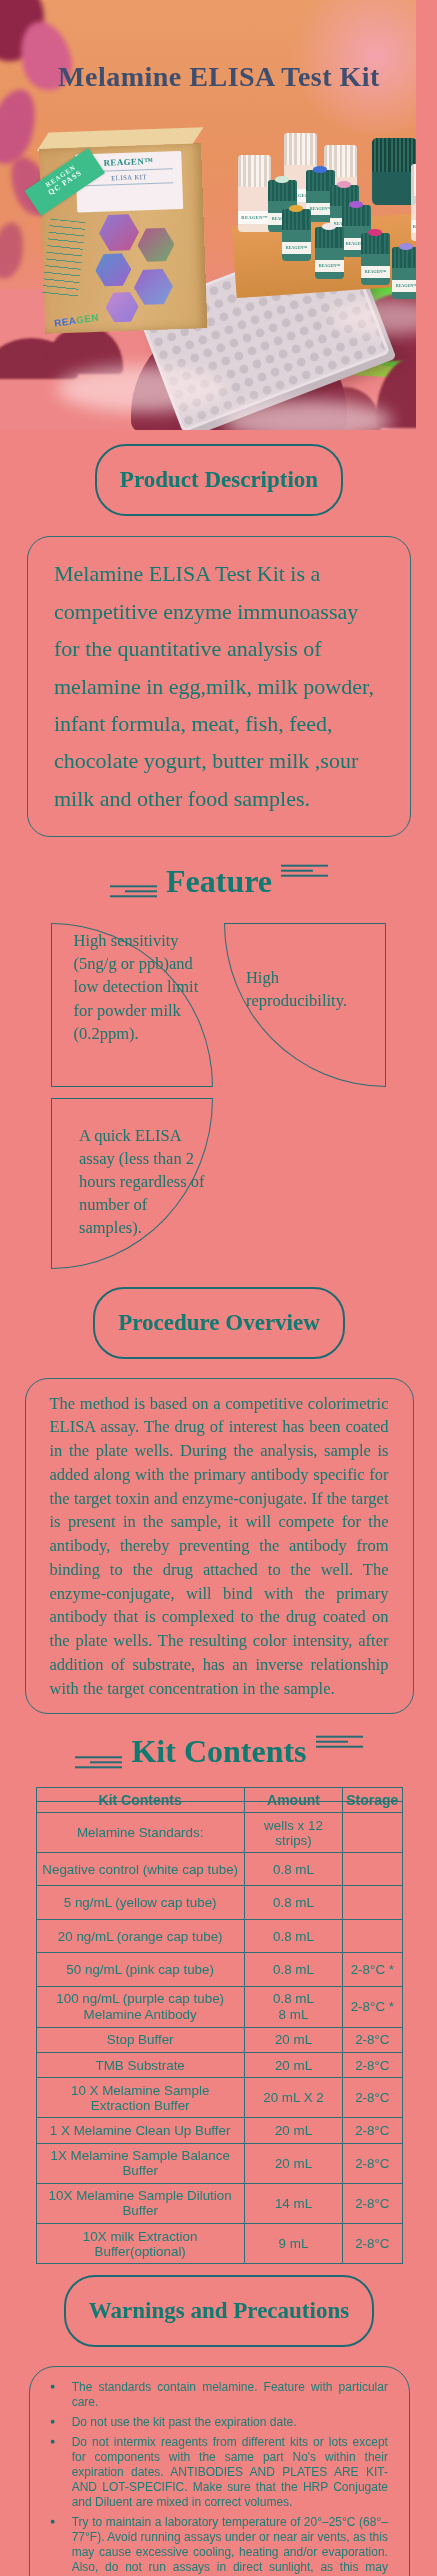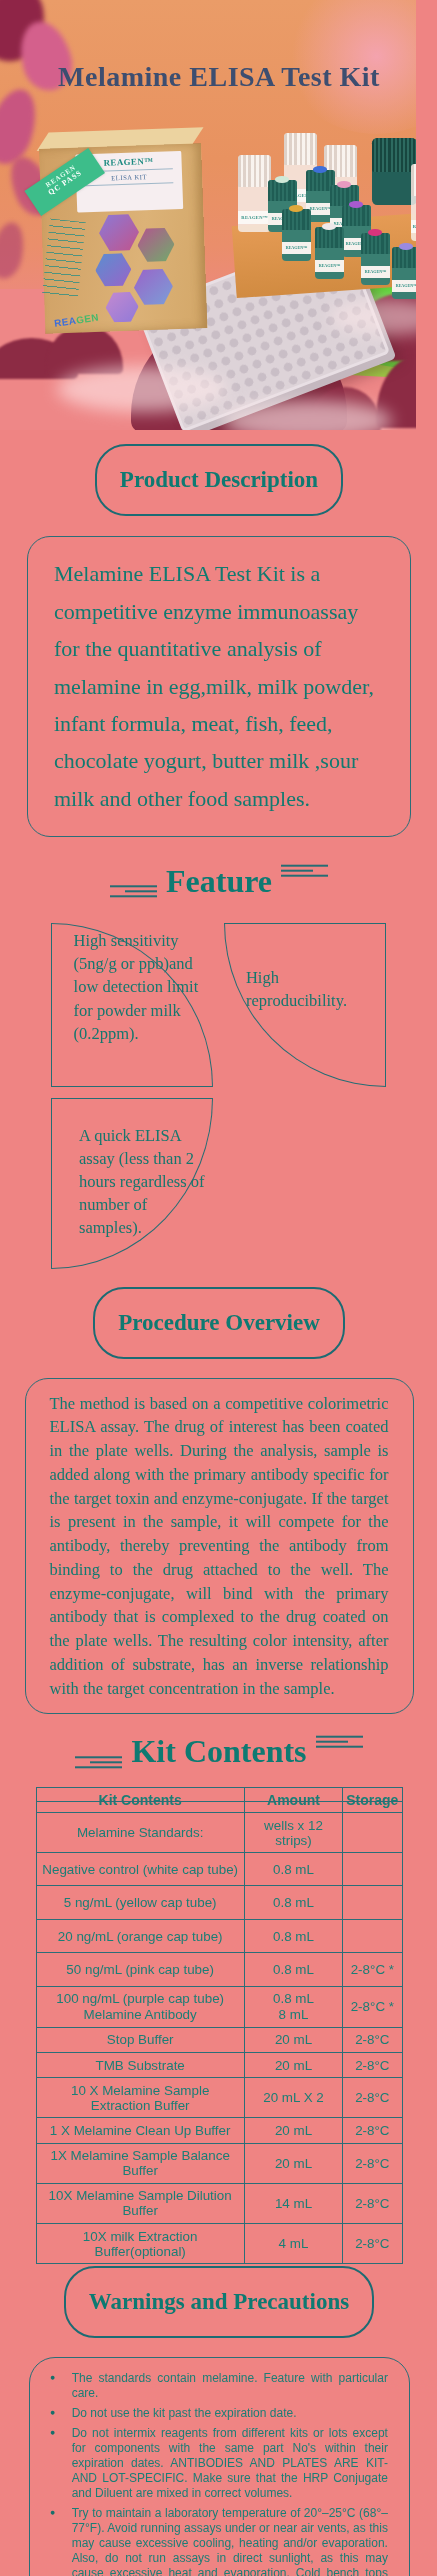--- a/index.html
+++ b/index.html
@@ -95,21 +95,21 @@
     background-size:14px 14px; border:3.6px solid #e8dfe4; border-radius:5.2px;
     box-shadow:4.1px 7.2px 0 #c4b8bf, 8.2px 13.4px 12.4px rgba(90,30,40,.35); }
   .smoke { position:absolute; background:#ffe9ea; border-radius:50%; filter:blur(8.2px); opacity:.6; }
   .s1 { left:57px; top:77px; width:170px; height:46px; }
   .s2 { left:222px; top:111px; width:170px; height:41px; }
   .s3 { left:330px; top:10.3px; width:113px; height:36px; opacity:.5; }
   
   .badge-row { text-align:center; }
   .badge { display:inline-block; border:2.1px solid #1c6b73; border-radius:31px;
     padding:21px 23px; font-size:23px; font-weight:bold; color:#0e7a72; }
-  .b1 { margin-top:14.4px; } .b2 { margin-top:17.5px; } .b3 { margin-top:2px; }
+  .b1 { margin-top:14.4px; } .b2 { margin-top:17.5px; } .b3 { margin-top:11px; }
   .rbox { border:1.5px solid #2a6e78; border-radius:23px; margin-left:auto; margin-right:auto; color:#117a70; }
   .sec-heading { display:flex; justify-content:center; align-items:center; gap:9.3px;
     font-size:32px; font-weight:bold; color:#0e7a72; }
   .h-feature { margin-top:26px; } .h-kit { margin-top:19.6px; }
   .deco { display:inline-block; width:47px; }
   .deco i { display:block; height:2.1px; background:#256d74; margin:3.1px 0; }
   .deco i:nth-child(2) { width:68%; }
   .deco-left { transform:translateY(10.3px); }
   .deco-left i:nth-child(2){ margin-left:auto; }
   .deco-right { transform:translateY(-10.3px); }
@@ -463,21 +463,21 @@
         </td>
         <td>
           <div>2-8°C</div>
         </td>
       </tr>
       <tr>
         <td>
           <div>10X milk Extraction Buffer(optional)</div>
         </td>
         <td>
-          <div>4 mL</div>
+          <div>9 mL</div>
         </td>
         <td>
           <div>2-8°C</div>
         </td>
       </tr>
     </tbody>
 </table>
 
 <div class="badge-row b3"><span class="badge">Warnings and Precautions</span></div>
 

